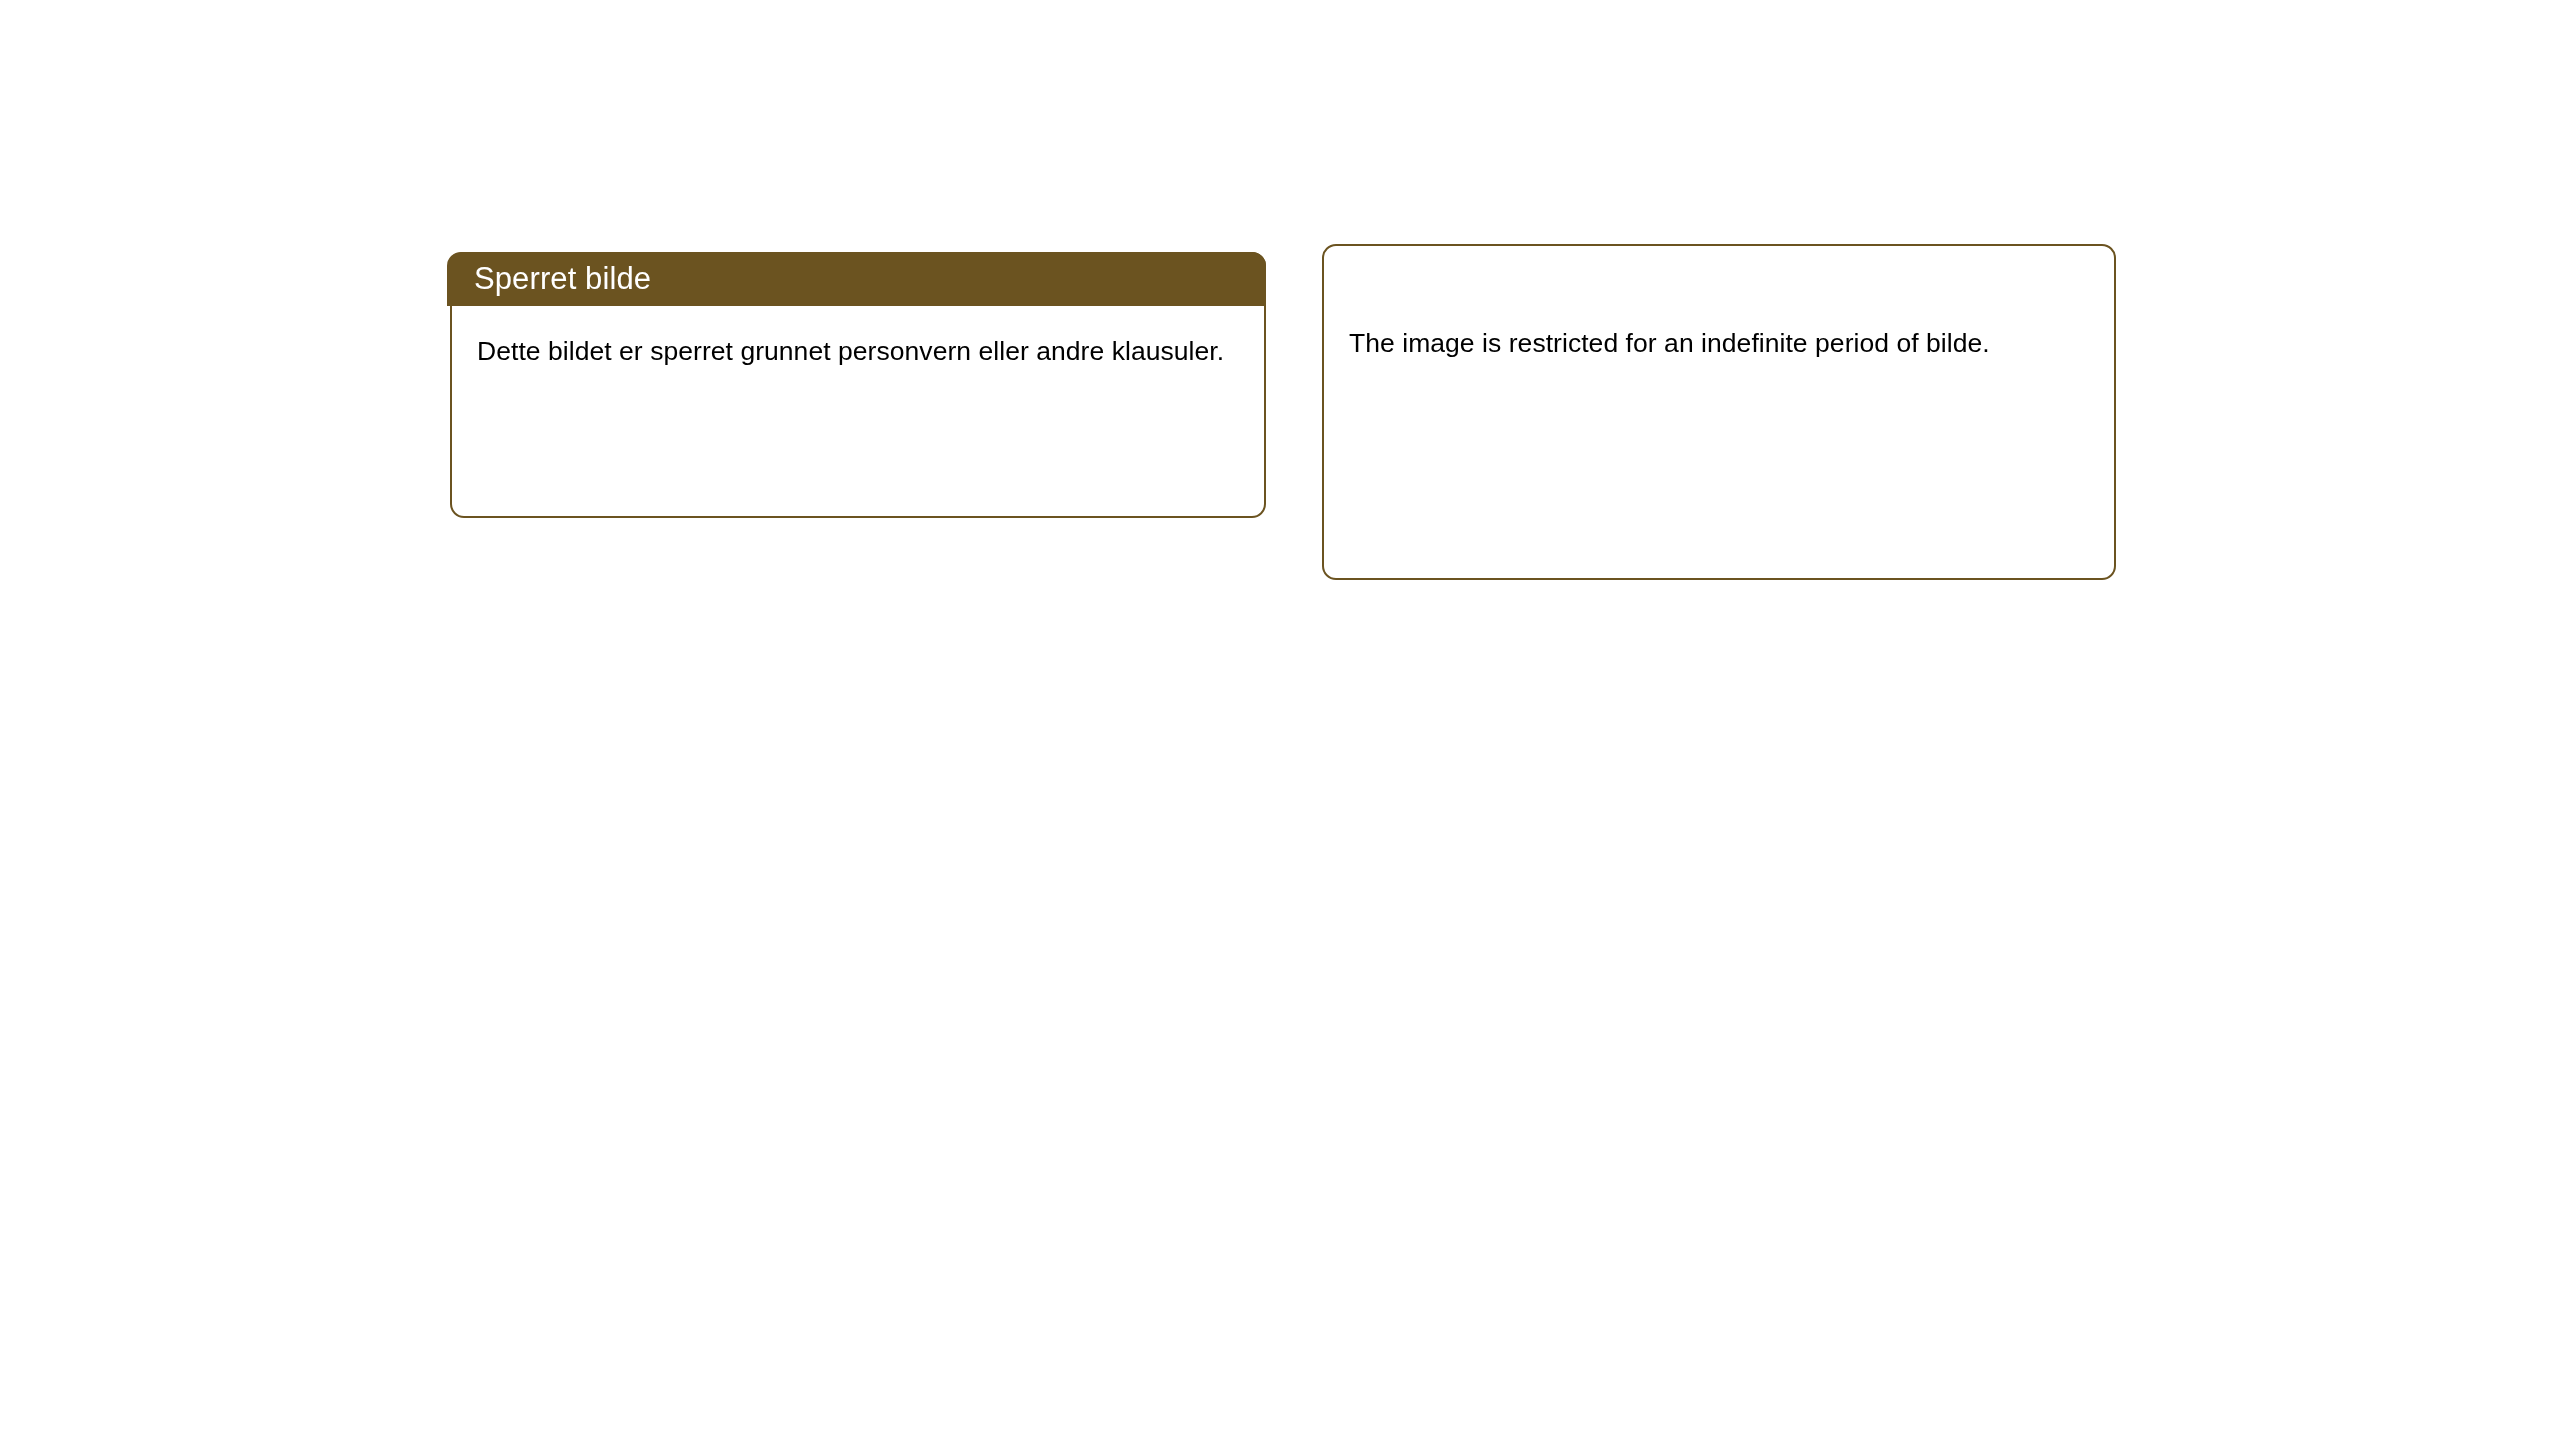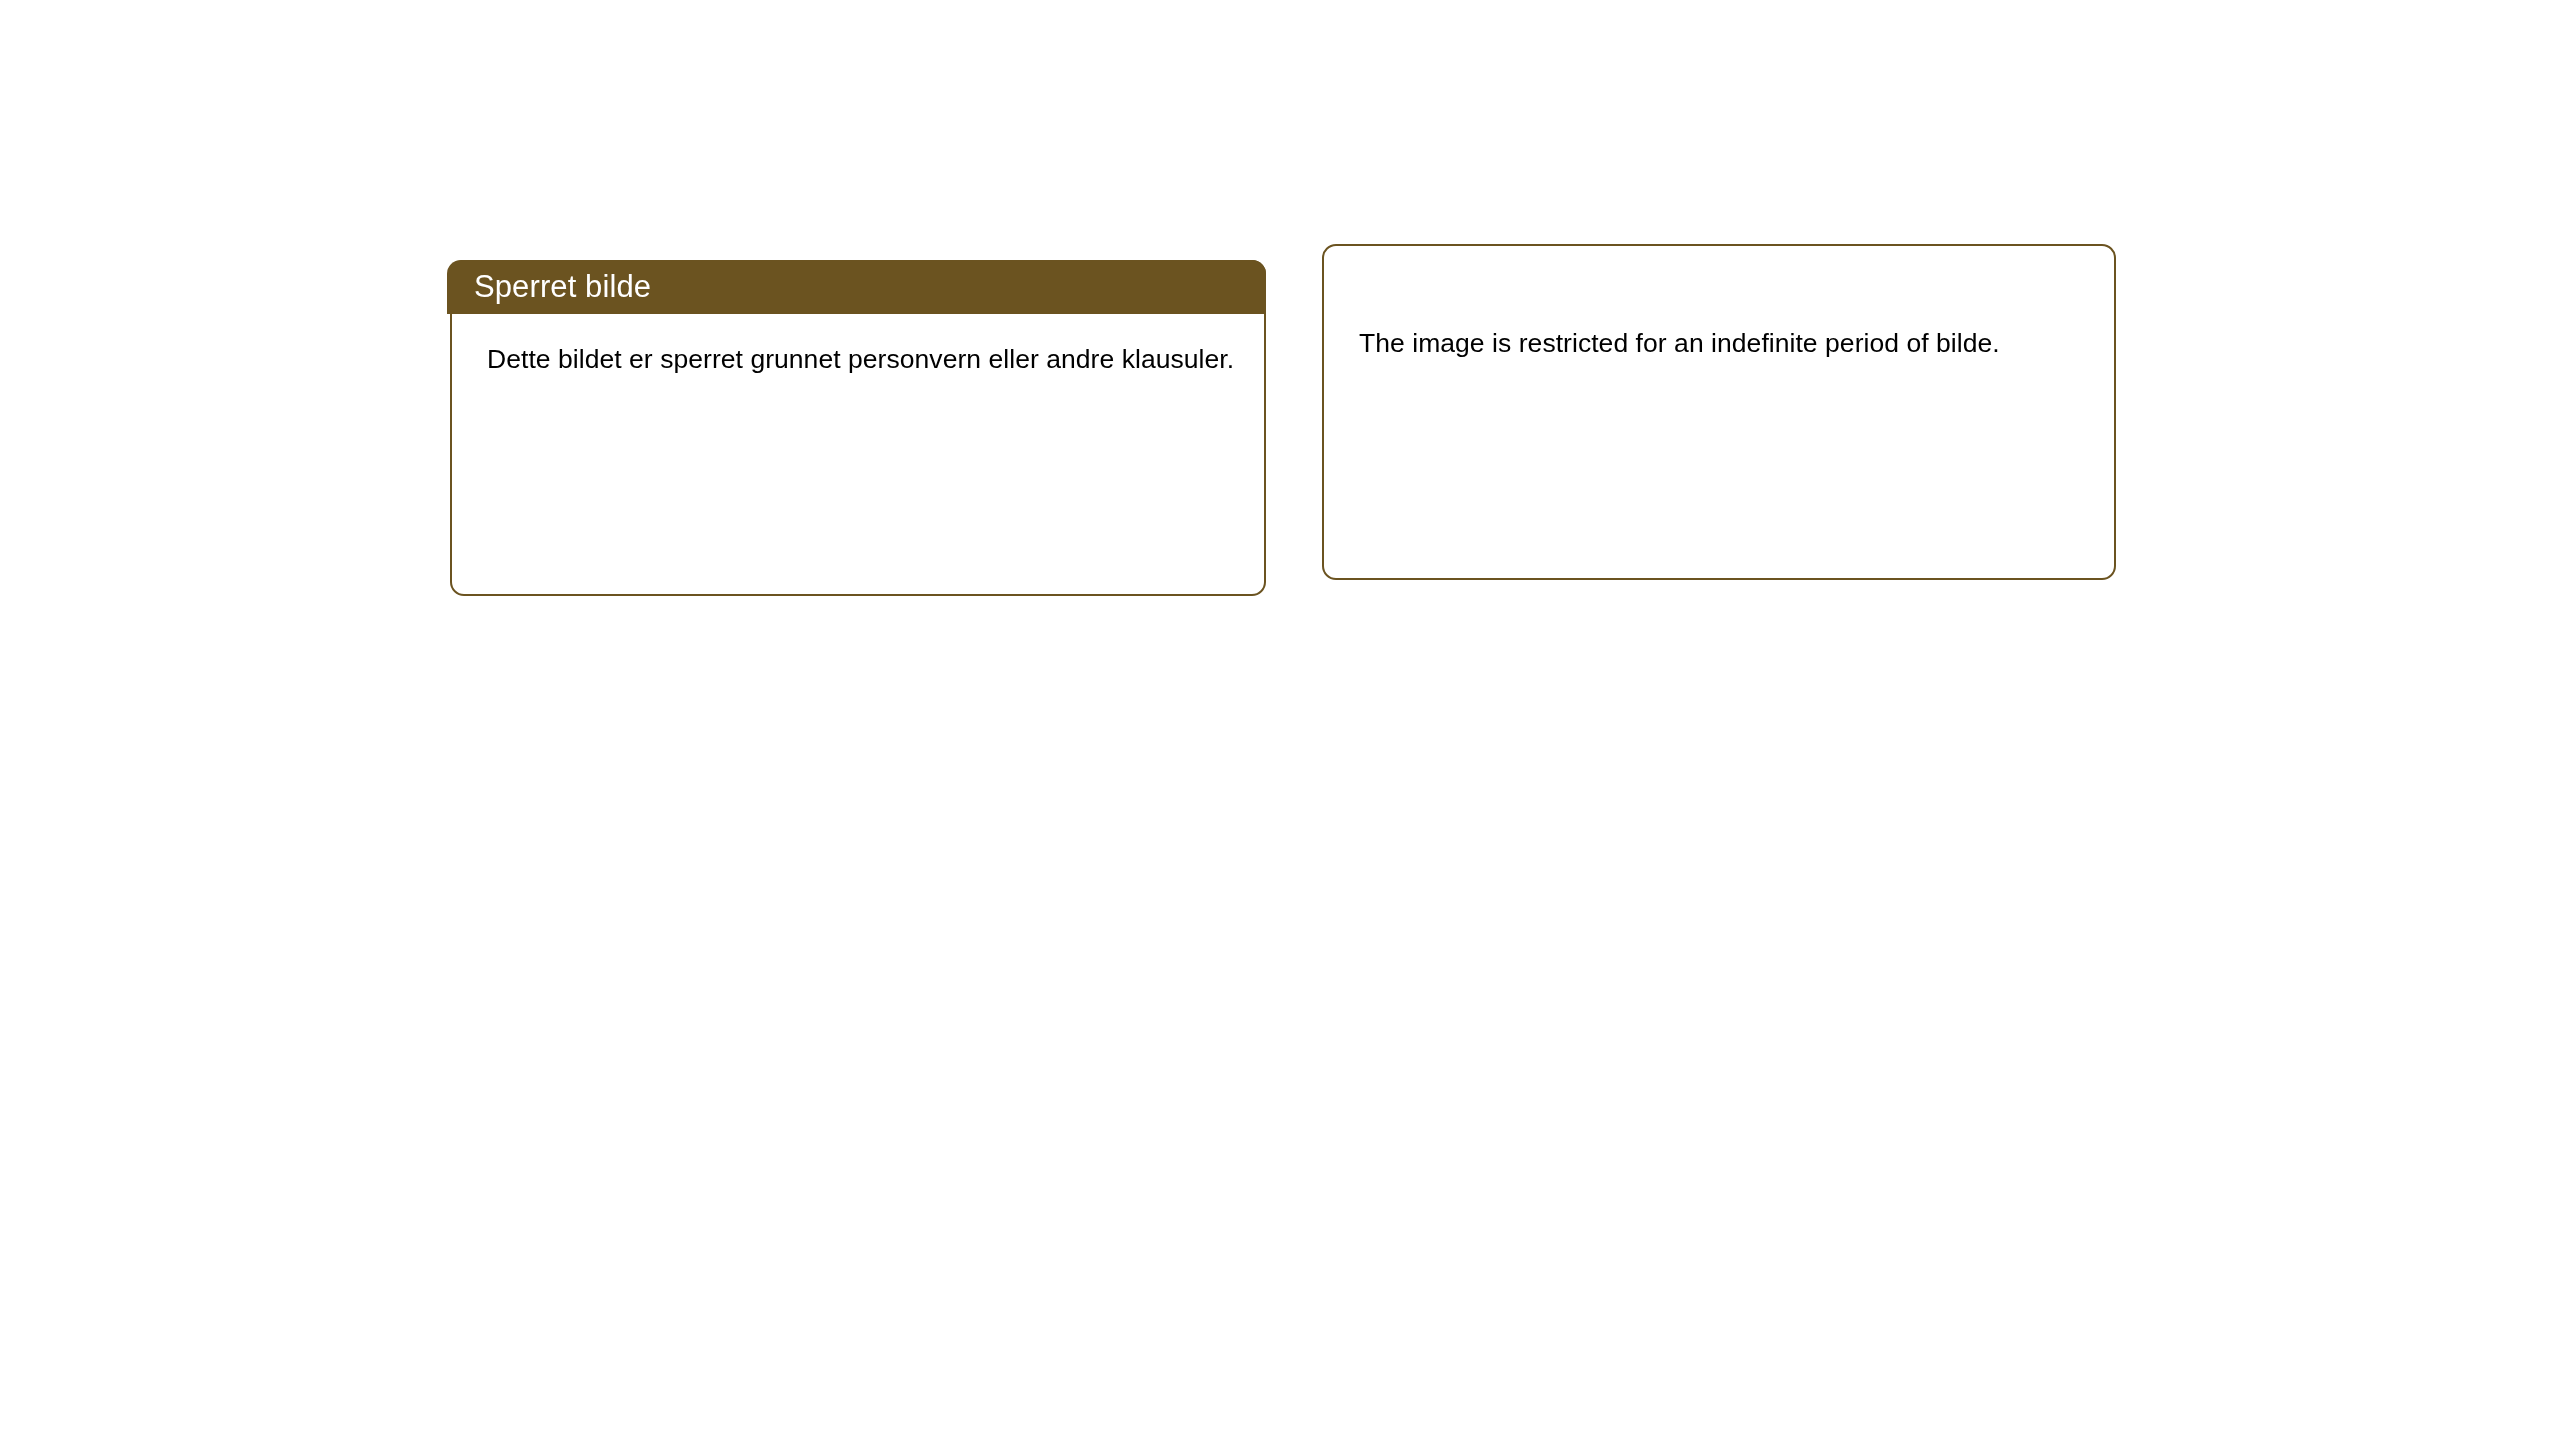--- a/index.html
+++ b/index.html
@@ -55,43 +55,42 @@
     white-space: nowrap;
   }
 
   .notice-card .card-body {
     position: absolute;
     left: 0;
     right: 0;
     top: 54px;
     bottom: 0;
     box-sizing: border-box;
-    padding: 22px 24px 0 14px;
-    margin-left: 21px;
+    padding: 22px 24px 0 25px;
   }
 
   .notice-card .card-paragraph {
     margin: 0;
     color: #000000;
     font-size: 26.5px;
     line-height: 43px;
     font-weight: 400;
     letter-spacing: 0.05px;
   }
 
   .notice-card .card-paragraph + .card-paragraph {
     margin-top: 43px;
   }
 
   
   #card-no {
     left: 450px;
-    top: 260px;
+    top: 252px;
     width: 816px;
-    height: 336px;
+    height: 266px;
   }
 
   #card-en {
     left: 1322px;
     top: 244px;
     width: 794px;
     height: 336px;
   }
 
   #card-en .card-header {

